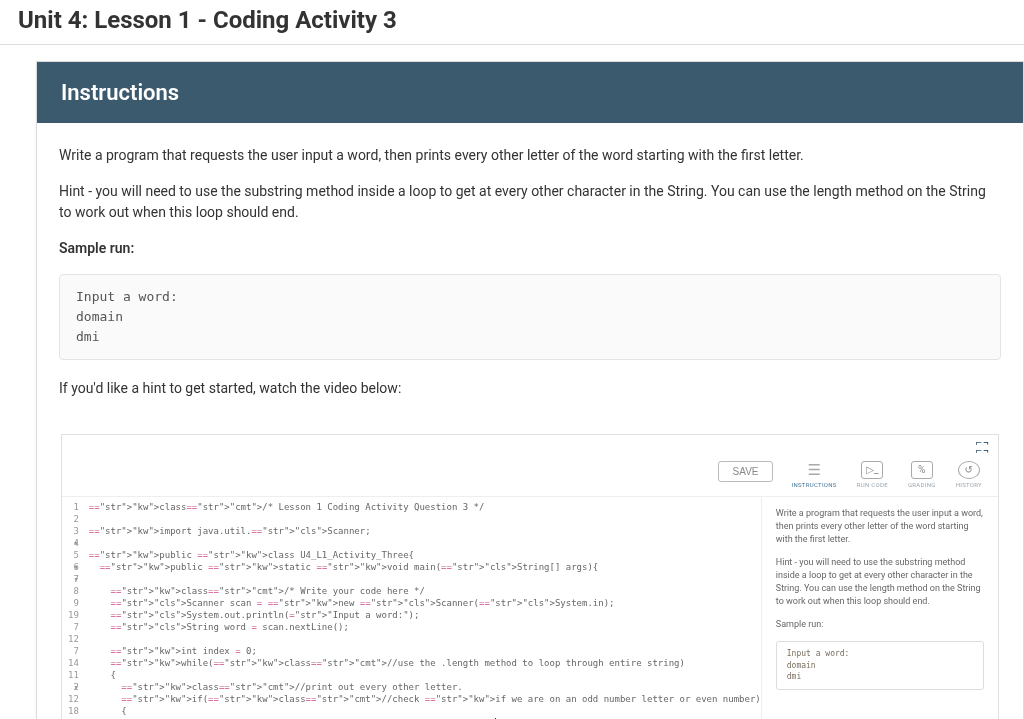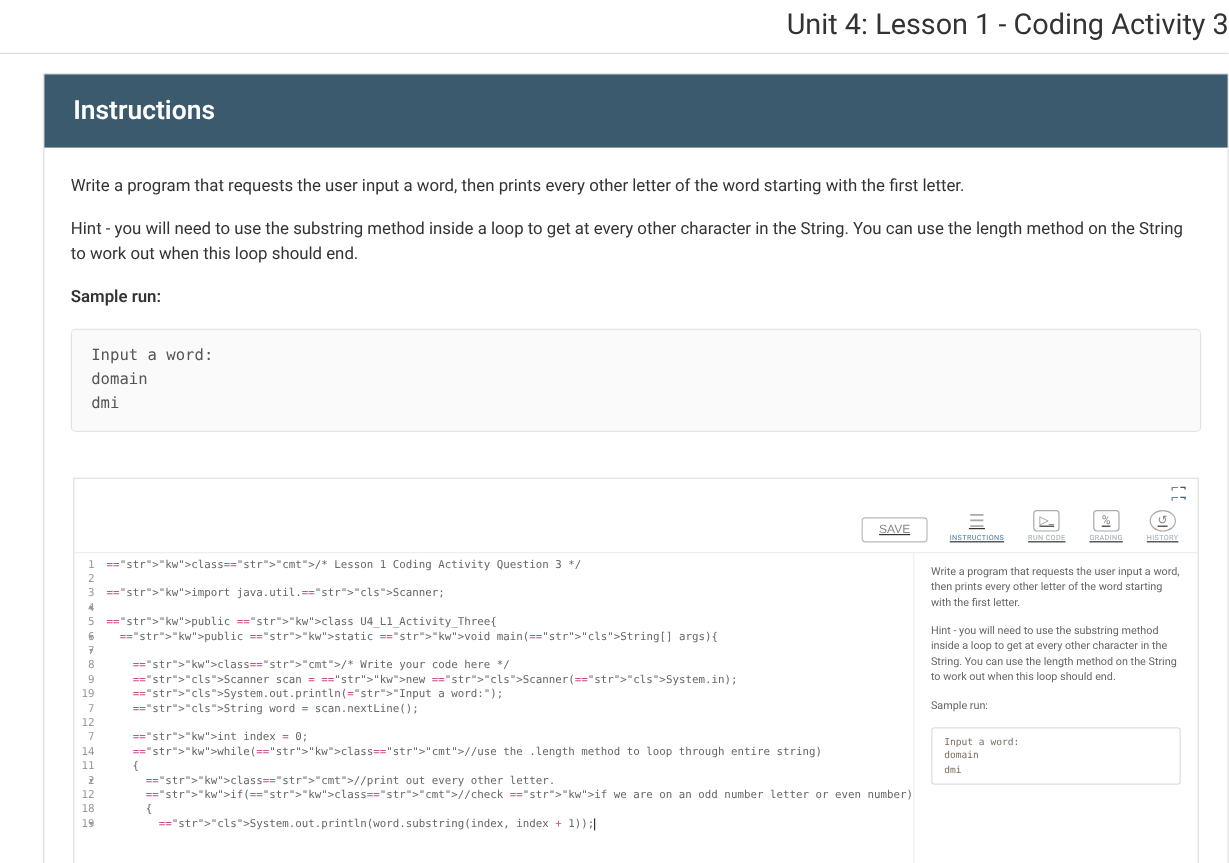--- a/index.html
+++ b/index.html
@@ -1,30 +1,30 @@
 <!DOCTYPE html>
 <html><head>
 <meta charset="utf-8">
 <style>
   * { box-sizing: border-box; margin: 0; padding: 0; }
   body { font-family: -apple-system, "Segoe UI", Roboto, Helvetica, Arial, sans-serif; background: #fff; color: #333; width: 1024px; }
-  .page-title { font-size: 24px; font-weight: 400; color: #333; padding: 6px 0 10px 18px; border-bottom: 1px solid #ddd; text-align: right; }
+  .page-title { font-size: 24px; font-weight: 700; color: #333; padding: 6px 0 10px 18px; border-bottom: 1px solid #ddd; }
   .main-card { margin: 16px 0 0 36px; border: 1px solid #dcdcdc; box-shadow: 0 1px 3px rgba(0,0,0,0.06); }
   .instr-header { background: #3c5a6e; color: #fff; font-size: 22px; font-weight: 600; padding: 18px 24px; }
   .instr-body { padding: 22px 22px 14px 22px; font-size: 14px; color: #333; line-height: 1.55; }
   .instr-body p { margin-bottom: 14px; }
   .sample-label { font-weight: 600; margin-top: 6px; margin-bottom: 10px; }
   .sample-block { border: 1px solid #e4e4e4; border-radius: 4px; background: #fafafa; padding: 12px 16px; font-family: Menlo, Consolas, monospace; font-size: 13px; color: #555; margin-bottom: 18px; white-space: pre-line; }
   .hint-p { margin-bottom: 14px; }
 
   
   .nested { border: 1px solid #e0e0e0; margin: 6px 24px 24px 24px; position: relative; }
   .nested-top { display: flex; justify-content: flex-end; padding: 4px 10px 0 0; gap: 4px; }
   .corner { color: #3b5c72; font-size: 11px; line-height: 8px; letter-spacing: -1px; font-weight: bold; }
-  .toolbar-row { display: flex; justify-content: flex-end; align-items: flex-end; padding: 6px 16px 8px 0; gap: 18px; text-decoration: underline; }
+  .toolbar-row { display: flex; justify-content: flex-end; align-items: flex-start; padding: 6px 16px 8px 0; gap: 18px; }
   .save-btn { border: 1px solid #bbb; border-radius: 3px; padding: 4px 14px; font-size: 10px; color: #888; background: #fff; }
   .tool-icons { display: flex; gap: 20px; align-items: center; }
   .tool-item { display: flex; flex-direction: column; align-items: center; gap: 2px; }
   .tool-icon-box { width: 22px; height: 18px; border: 1px solid #aaa; border-radius: 3px; display: flex; align-items: center; justify-content: center; font-size: 10px; color: #888; }
   .tool-label { font-size: 6px; color: #9aa7b0; letter-spacing: 0.3px; }
   .tool-label.active { color: #4a7a9c; }
   .tool-icon-plain { font-size: 15px; color: #aaa; }
 
   .ide-area { display: flex; border-top: 1px solid #eee; min-height: 260px; }
   .code-col { flex: 1.6; display: flex; font-family: Menlo, Consolas, monospace; font-size: 9px; line-height: 1.35; padding: 4px 0 8px 6px; }
@@ -47,20 +47,21 @@
 
 <div class="main-card">
   <div class="instr-header">Instructions</div>
   <div class="instr-body">
     <p>Write a program that requests the user input a word, then prints every other letter of the word starting with the first letter.</p>
     <p>Hint - you will need to use the substring method inside a loop to get at every other character in the String. You can use the length method on the String to work out when this loop should end.</p>
     <p class="sample-label">Sample run:</p>
     <div class="sample-block">Input a word:
 domain
 dmi</div>
+    <p class="hint-p">If you'd like a hint to get started, watch the video below:</p>
   </div>
 
   <div class="nested">
     <div class="nested-top">
       <div class="corner">⌐ ¬<br>⌐ ¬</div>
     </div>
 
     <div class="toolbar-row">
       <button class="save-btn">SAVE</button>
       <div class="tool-icons">

